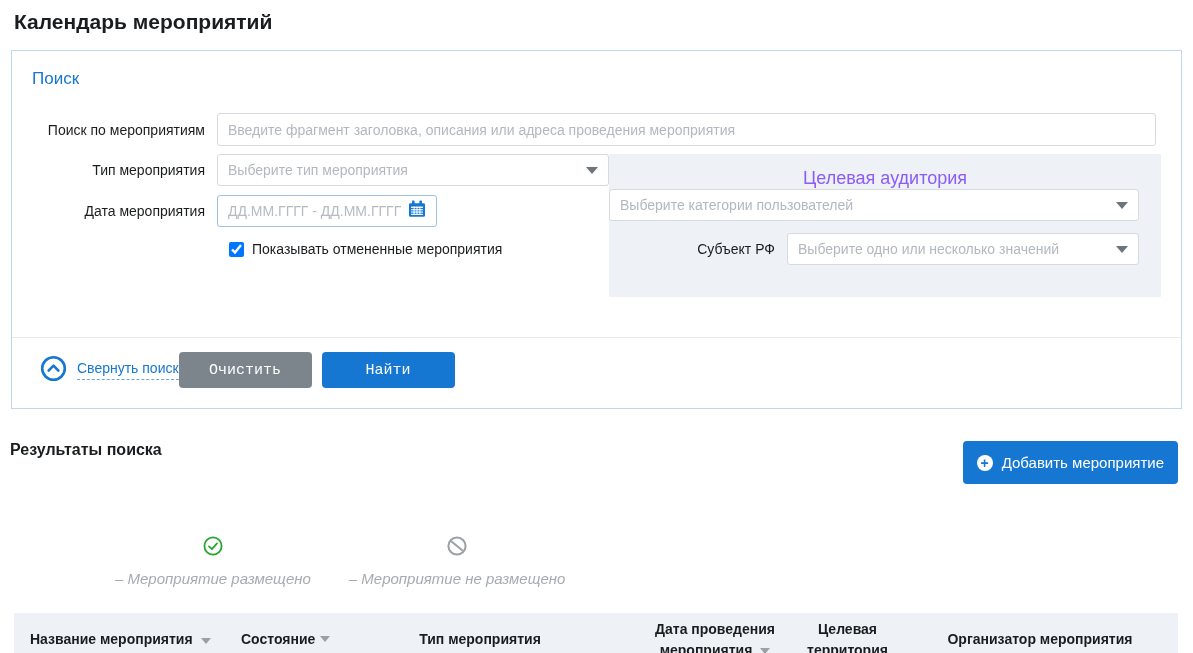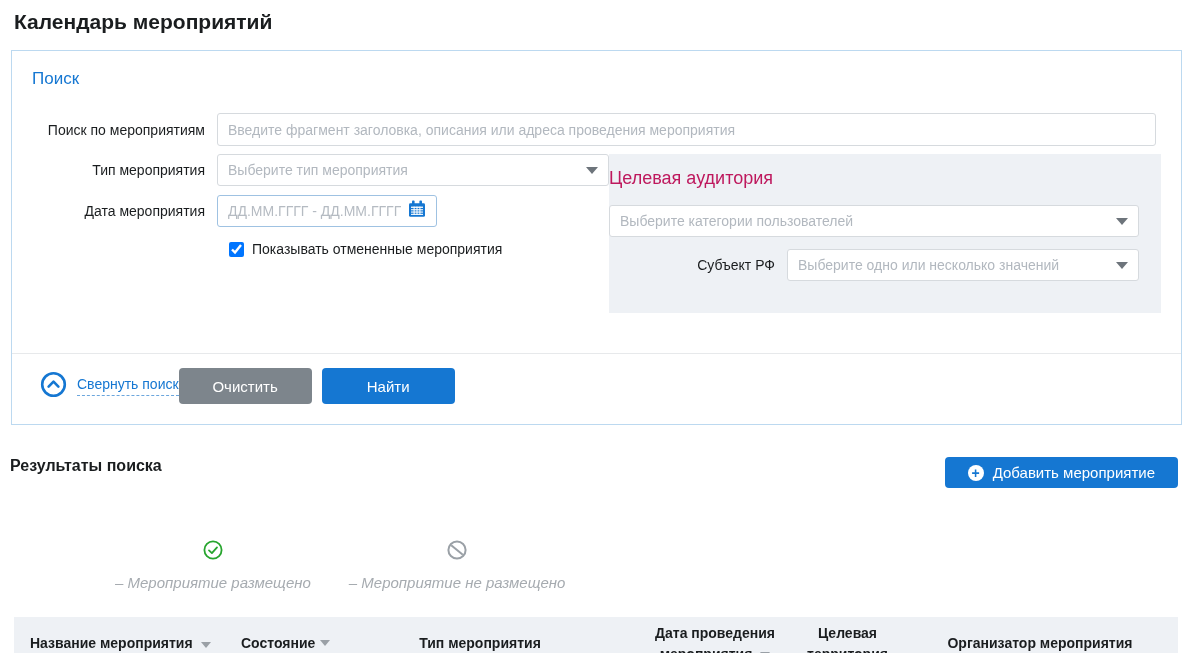--- a/index.html
+++ b/index.html
@@ -33,43 +33,43 @@
   .type-select { width: 429px; justify-content: space-between; }
 
   .date-box { width: 220px; border-color: #9fc2e2; }
   .date-box .select-placeholder { color: #b5bbc2; }
 
   .checkbox-row { margin-left: 217px; margin-top: 14px; display: flex; align-items: center; }
   .checkbox-row input { width: 15px; height: 15px; margin-right: 8px; cursor: pointer; }
   .checkbox-label { font-size: 14px; }
 
   .audience-panel { flex: 1; background: #eef1f5; padding: 14px 0 20px; }
-  .audience-title { color: #be185d; font-size: 18px; margin-bottom: 16px; }
+  .audience-title { text-align: center; color: #8b5cf6; font-size: 18px; }
   .audience-panel .form-row { margin-bottom: 12px; }
   .aud-label { width: 178px; text-align: right; padding-right: 12px; font-size: 14px; flex: none; }
   .aud-select { flex: 1; margin-right: 22px; }
 
   .panel-divider { border-top: 1px solid #e7e9eb; margin: 40px 0 0 0; }
   .panel-footer { display: flex; align-items: center; justify-content: flex-start;
     padding: 14px 24px 6px 28px; }
   .collapse-link { display: flex; align-items: center; cursor: pointer; }
   .collapse-link svg { flex: none; margin-right: 10px; }
   .collapse-text { color: #1577d2; font-size: 14px; border-bottom: 1px dashed #6ba6dd; padding-bottom: 3px; }
   .footer-buttons { display: flex; gap: 10px; }
   .btn { width: 133px; height: 36px; border: none; border-radius: 4px; color: #fff; font-size: 15px;
-    font-family: Liberation Sans, sans-serif; cursor: pointer; }
+    font-family: Liberation Mono, monospace; cursor: pointer; }
   .btn-clear { background: #7d858c; }
   .btn-find { background: #1577d2; }
 
   
   .results-header { display: flex; align-items: flex-start; justify-content: space-between;
     margin: 32px 15px 0 10px; }
   .results-title { font-size: 16px; font-weight: bold; }
   .btn-add { display: flex; align-items: center; gap: 9px; background: #1577d2; color: #fff;
-    border: none; border-radius: 4px; padding: 0 23px; height: 31px; font-size: 15px;
+    border: none; border-radius: 4px; padding: 0 14px; height: 43px; font-size: 15px;
     font-family: inherit; cursor: pointer; }
   .plus-circle { width: 16px; height: 16px; background: #fff; border-radius: 50%; color: #1577d2;
     font-weight: bold; font-size: 14px; line-height: 16px; text-align: center; flex: none; }
   .plus-circle::before { content: "+"; }
 
   .legend { display: flex; gap: 38px; margin: 52px 0 0 115px; }
   .legend-item { display: flex; align-items: center; gap: 10px; flex-direction: column; }
   .legend-item svg { flex: none; }
   .legend-text { color: #a6abb0; font-style: italic; font-size: 15px; }
 

